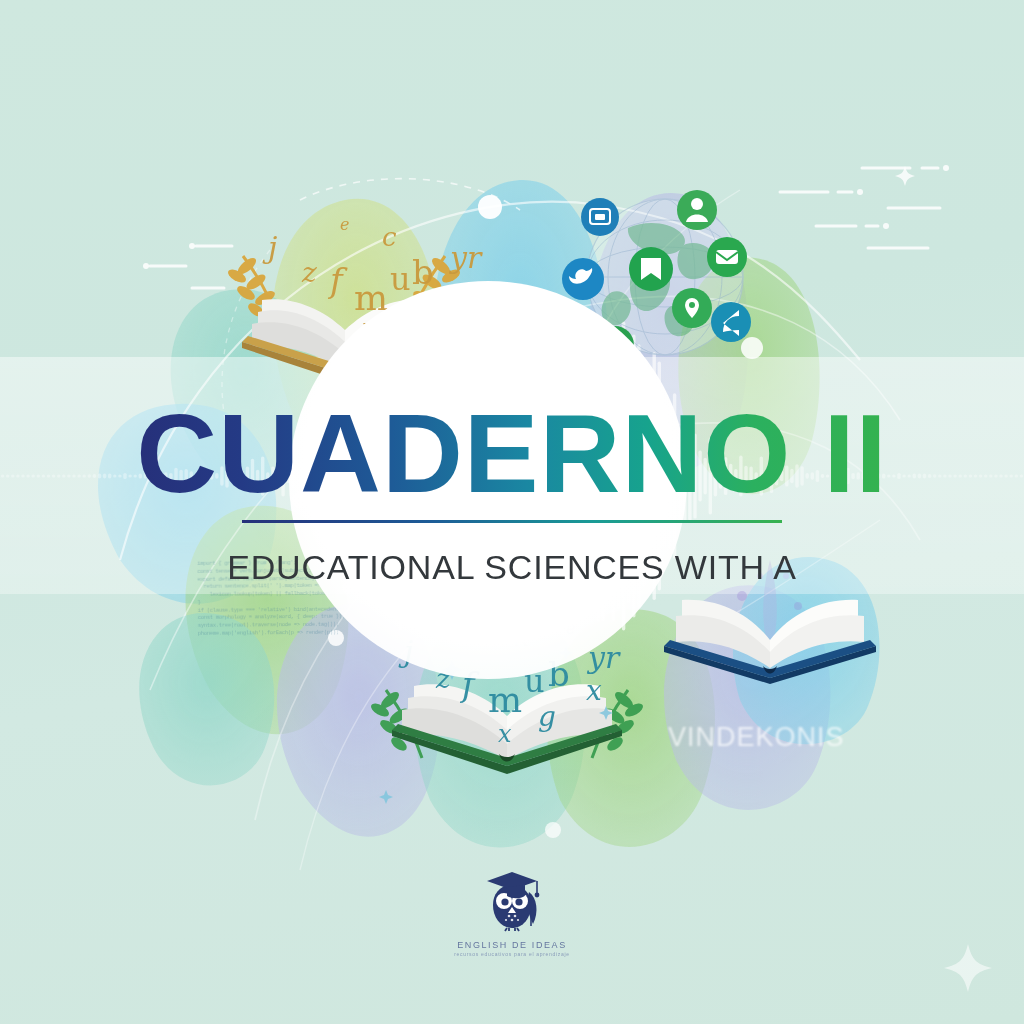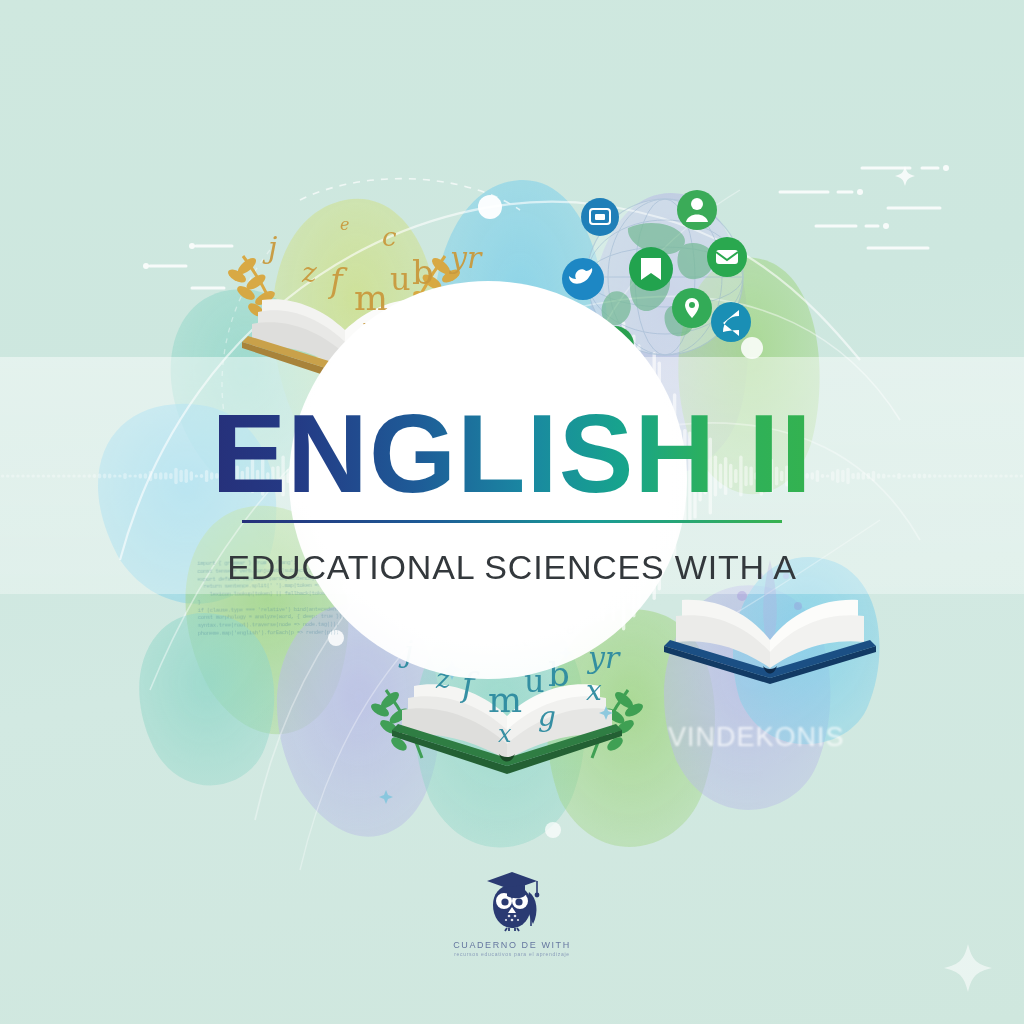--- a/index.html
+++ b/index.html
@@ -534,21 +534,21 @@
     lexicon.lookup(token) || fallback(token));
 }
 if (clause.type === 'relative') bind(antecedent);
 const morphology = analyze(word, { deep: true });
 syntax.tree(root).traverse(node =&gt; node.tag());
 phoneme.map('english').forEach(p =&gt; render(p));</div>
 
   <div id="whiteCircle"></div>
 
   <div id="titleBlock">
-    <h1 id="mainTitle">ENGLISH II</h1>
+    <h1 id="mainTitle">CUADERNO II</h1>
     <div id="divider"></div>
     <div id="subtitle">
       <div>EDUCATIONAL SCIENCES WITH A</div>
     </div>
   </div>
 
   <div id="watermark">VINDEKONIS</div>
 
   <div id="logoBlock">
     <svg width="90" height="66" viewBox="0 0 90 66">
@@ -578,21 +578,21 @@
           <line x1="42" y1="60" x2="42" y2="63"></line>
         <line x1="48" y1="60" x2="48" y2="63"></line>
           <line x1="50" y1="60" x2="52" y2="63"></line>
       </g>
 
       <path d="M45 4 L70 13 L45 22 L20 13 Z" fill="#2a3a72"></path>
       <path d="M58 17 L58 27 C58 30 46 32 40 28 L40 19 Z" fill="#2a3a72"></path>
       <line x1="70" y1="13" x2="70" y2="26" stroke="#2a3a72" stroke-width="1.6"></line>
       <circle cx="70" cy="27" r="2.4" fill="#2a3a72"></circle>
     </svg>
-    <div id="logoName">CUADERNO DE WITH</div>
+    <div id="logoName">ENGLISH DE IDEAS</div>
     <div id="logoTag">recursos educativos para el aprendizaje</div>
   </div>
 
   <svg class="layer" viewBox="0 0 1024 1024">
     <path d="M968 944 c4 16 8 20 24 24 c-16 4 -20 8 -24 24 c-4 -16 -8 -20 -24 -24 c16 -4 20 -8 24 -24 Z" fill="#ffffff" opacity=".55"></path>
     <path d="M905 166 c2 7 3 8 10 10 c-7 2 -8 3 -10 10 c-2 -7 -3 -8 -10 -10 c7 -2 8 -3 10 -10 Z" fill="#ffffff" opacity=".8"></path>
   </svg>
 
 </div>
 

